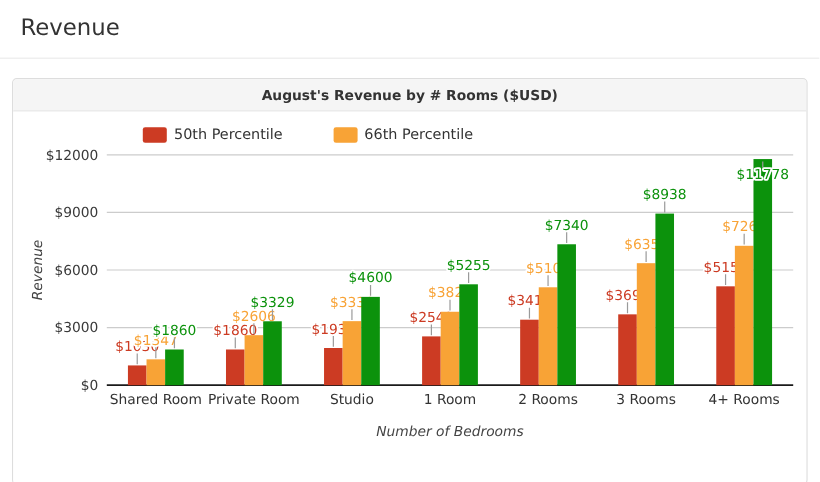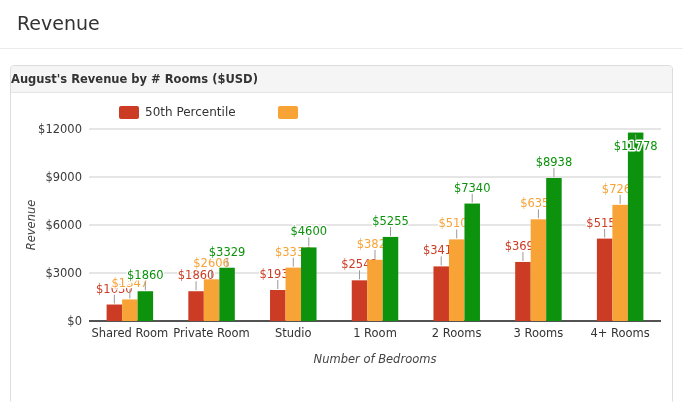--- a/index.html
+++ b/index.html
@@ -1,20 +1,20 @@
 <!DOCTYPE html>
 <html><head>
 <meta charset="utf-8">
 <style>
   html,body{margin:0;padding:0;background:#ffffff;width:683px;height:402px;overflow:hidden;
     font-family:"DejaVu Sans","Liberation Sans",sans-serif;}
   .page-title{margin:0;padding:12px 0 0 17px;font-size:19px;font-weight:500;color:#333;}
   .rule{border:none;border-top:1px solid #ececec;margin:14px 0 0 0;}
   .panel{margin:16px 10px 0 10px;border:1px solid #ddd;border-radius:4px;overflow:hidden;background:#fff;}
-  .panel-header{background:#f5f5f5;border-bottom:1px solid #e5e5e5;
+  .panel-header{background:#f5f5f5;border-bottom:1px solid #e5e5e5;text-align:center;
     font-size:11.5px;font-weight:bold;color:#333;padding:6px 0;}
   .panel-body{padding:10px 0 26px 0;background:#fff;}
   .legend{display:flex;align-items:center;gap:18px;margin:0 0 0 84px;height:18px;}
   .legend-item{display:flex;align-items:center;gap:6px;cursor:pointer;padding-left:24px;}
   .legend-swatch{width:20px;height:13px;border-radius:2px;display:inline-block;}
   .legend-label{font-size:12px;color:#333;}
   svg text{font-family:"DejaVu Sans","Liberation Sans",sans-serif;}
 </style>
 </head>
 <body>
@@ -27,20 +27,21 @@
       <span>August's Revenue by # Rooms ($USD)</span>
     </div>
     <div class="panel-body">
       <div class="legend" id="legend">
           <div class="legend-item">
             <span class="legend-swatch" style="background: rgb(204, 59, 35);"></span>
             <span class="legend-label">50th Percentile</span>
           </div>
           <div class="legend-item">
             <span class="legend-swatch" style="background: rgb(248, 163, 54);"></span>
+            <span class="legend-label">66th Percentile</span>
           </div>
         </div>
       <svg id="chart" width="660" height="252" viewBox="0 0 660 252">
           <line x1="78" y1="200" x2="650" y2="200" stroke="#1a1a1a" stroke-width="1.4"></line>
           <text x="71" y="204" text-anchor="end" font-size="11.5" fill="#3a3a3a">$0</text>
           <line x1="78" y1="152" x2="650" y2="152" stroke="#cccccc" stroke-width="1"></line>
           <text x="71" y="156" text-anchor="end" font-size="11.5" fill="#3a3a3a">$3000</text>
           <line x1="78" y1="104" x2="650" y2="104" stroke="#cccccc" stroke-width="1"></line>
           <text x="71" y="108" text-anchor="end" font-size="11.5" fill="#3a3a3a">$6000</text>
           <line x1="78" y1="56" x2="650" y2="56" stroke="#cccccc" stroke-width="1"></line>

